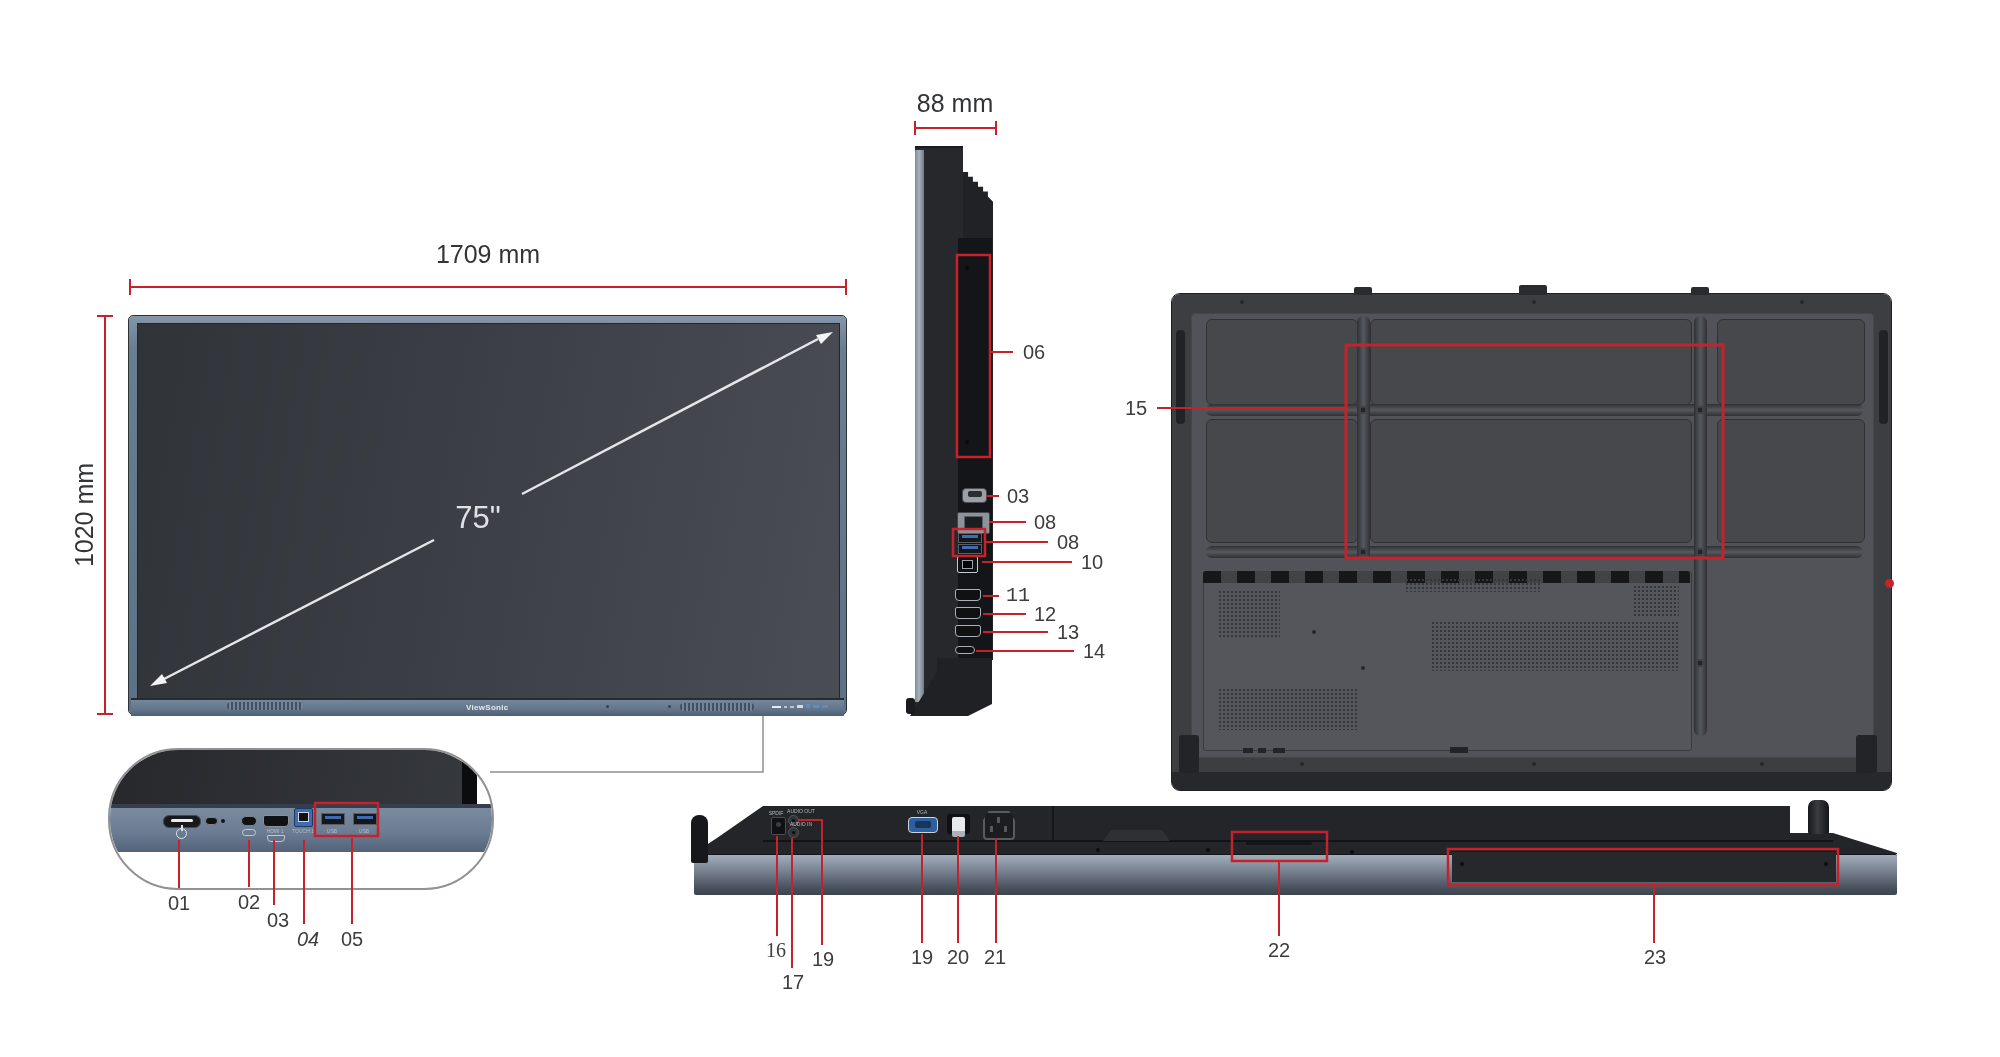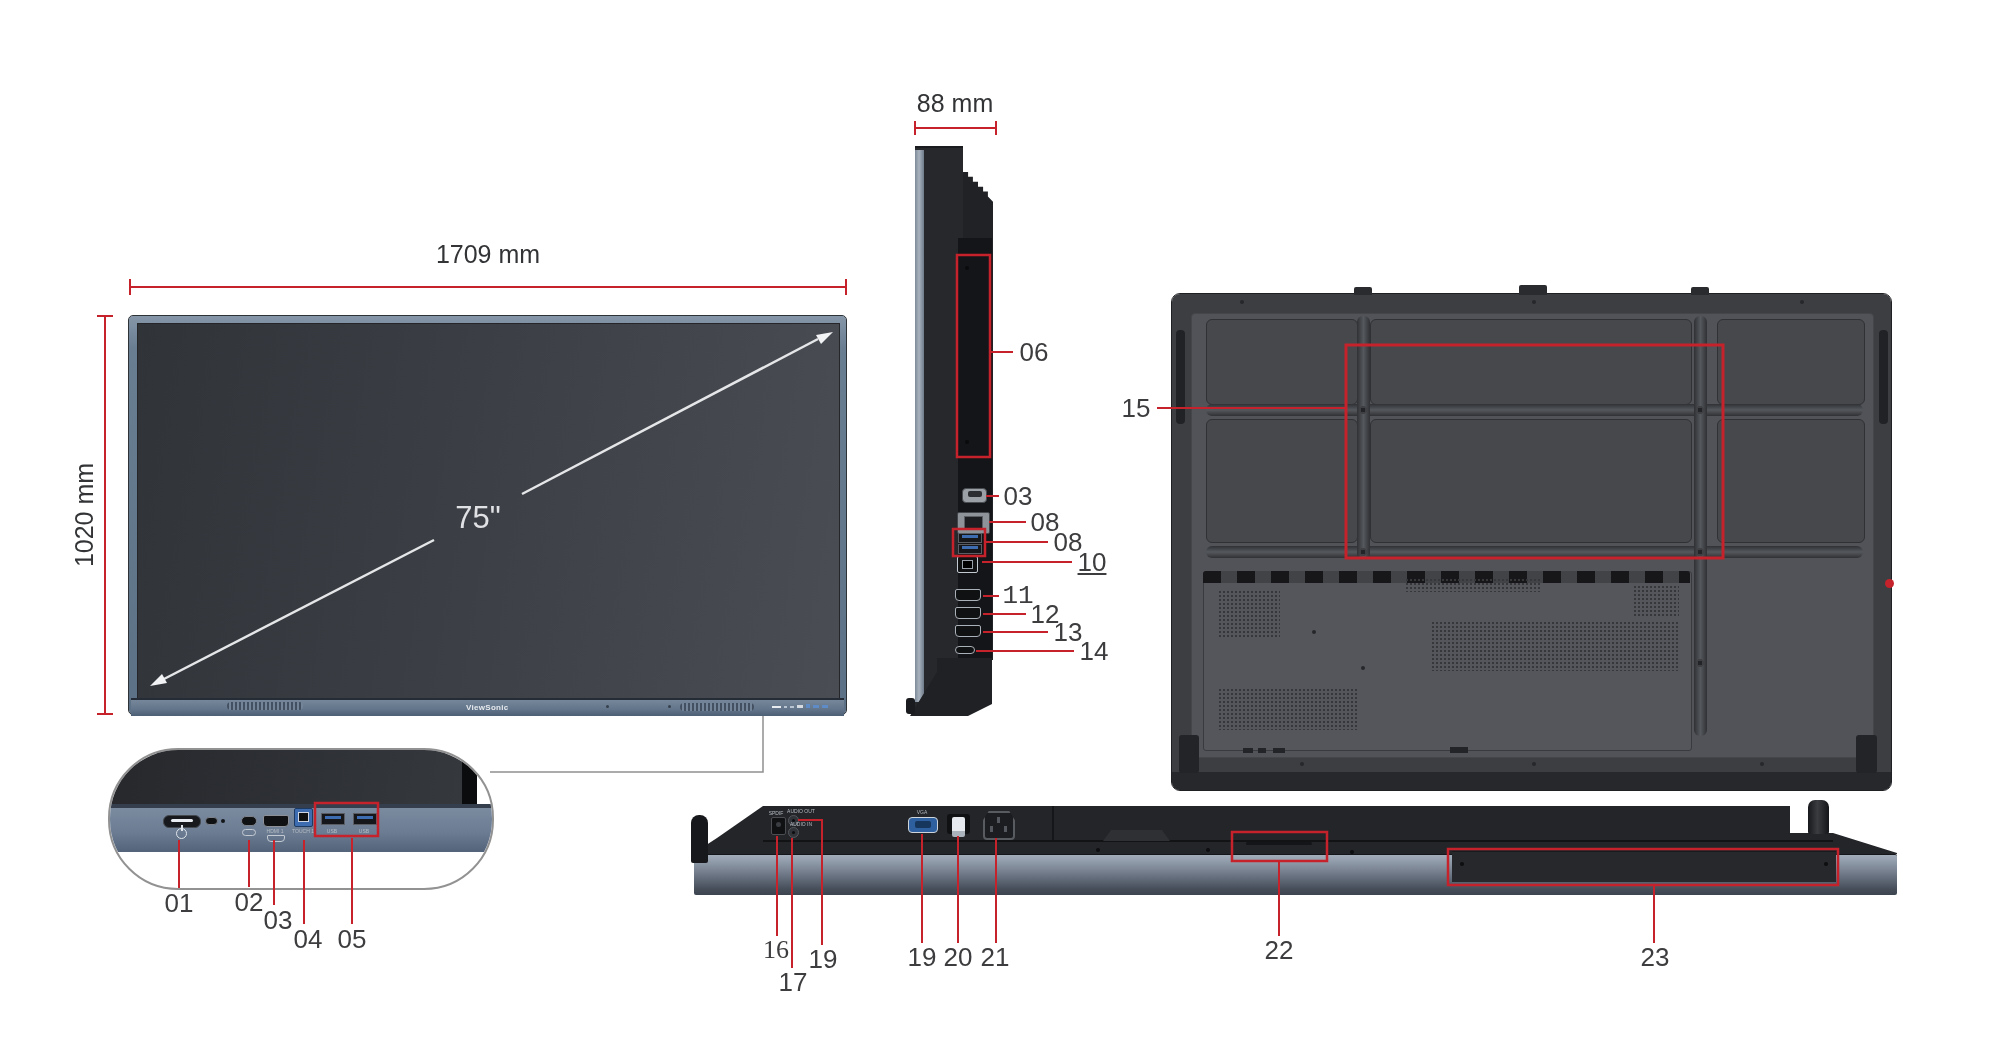--- a/index.html
+++ b/index.html
@@ -1,21 +1,21 @@
 <!DOCTYPE html>
 <html><head>
 <meta charset="utf-8">
 <style>
   html,body{margin:0;padding:0;background:#ffffff;}
   #canvas{position:relative;width:2000px;height:1057px;background:#ffffff;overflow:hidden;
           font-family:"Liberation Sans", sans-serif;}
   .abs{position:absolute;}
   
   .dim-text{position:absolute;font-size:25px;color:#333436;text-align:center;}
-  .co{position:absolute;width:46px;font-size:26px;color:#3d3d3f;text-align:center;line-height:30px;}
+  .co{position:absolute;width:46px;font-size:20px;color:#3d3d3f;text-align:center;line-height:30px;}
   .tiny{position:absolute;font-size:5px;color:#b6bcc4;text-align:center;line-height:6px;letter-spacing:0;}
   
   .front-frame{position:absolute;left:129px;top:316px;width:717px;height:398px;border-radius:4px;
     background:linear-gradient(180deg,#8596a8 0%,#6a7e92 8%,#5d7186 100%);outline:1px solid #2e3338;}
   .front-screen{position:absolute;left:137px;top:323px;width:701px;height:375px;
     background:linear-gradient(100deg,#303338 0%,#3b3e44 45%,#4a4d53 100%);border:1px solid #24262a;}
   .front-chin{position:absolute;left:131px;top:698px;width:713px;height:16px;
     border-top:2px solid #262c35;background:linear-gradient(180deg,#76879b 0%,#64768b 55%,#4d5f75 100%);}
   .grille{position:absolute;height:8px;border-radius:4px;
     background:repeating-linear-gradient(90deg,#435062 0 2px,#74859a 2px 4px);}
@@ -321,27 +321,27 @@
       <line x1="958" y1="836" x2="958" y2="943"></line>
       <line x1="996" y1="838" x2="996" y2="943"></line>
       <line x1="1279" y1="862" x2="1279" y2="936"></line>
       <line x1="1654" y1="886" x2="1654" y2="943"></line>
     </g>
   </svg>
 
   <div class="co" style="left:156px;top:888px;">01</div>
   <div class="co" style="left:226px;top:887px;">02</div>
   <div class="co" style="left:255px;top:905px;">03</div>
-  <div class="co" style="left:285px;top:924px;">04</div>
+  <div class="co" style="left:285px;top:924px;font-style:italic;">04</div>
   <div class="co" style="left:329px;top:924px;">05</div>
   <div class="co" style="left:1011px;top:337px;">06</div>
   <div class="co" style="left:995px;top:481px;">03</div>
   <div class="co" style="left:1022px;top:507px;">08</div>
   <div class="co" style="left:1045px;top:527px;">08</div>
-  <div class="co" style="left:1069px;top:547px;text-decoration:underline;">10</div>
+  <div class="co" style="left:1069px;top:547px;">10</div>
   <div class="co" style="left:995px;top:581px;font-family:Liberation Mono, monospace;">11</div>
   <div class="co" style="left:1022px;top:599px;">12</div>
   <div class="co" style="left:1045px;top:617px;">13</div>
   <div class="co" style="left:1071px;top:636px;">14</div>
   <div class="co" style="left:1113px;top:393px;">15</div>
   <div class="co" style="left:753px;top:935px;font-family:Liberation Serif, serif;">16</div>
   <div class="co" style="left:770px;top:967px;">17</div>
   <div class="co" style="left:800px;top:944px;">19</div>
   <div class="co" style="left:899px;top:942px;">19</div>
   <div class="co" style="left:935px;top:942px;">20</div>

